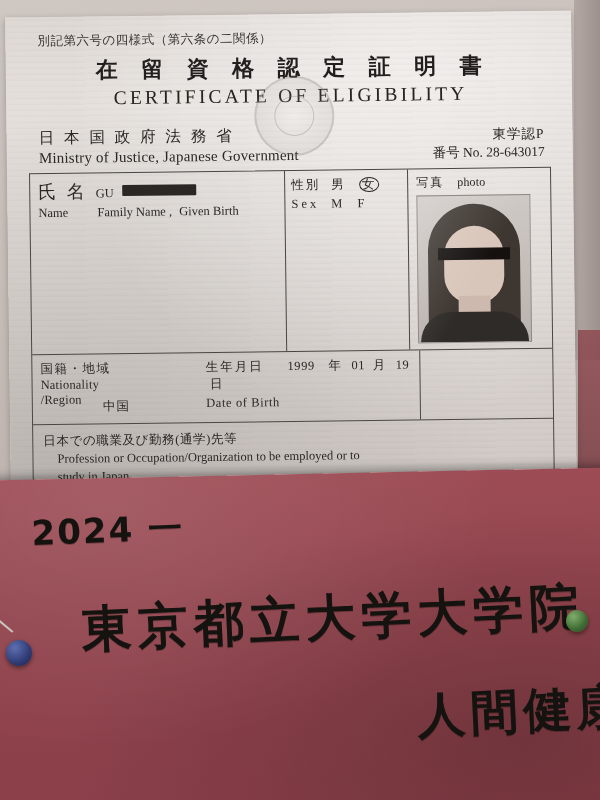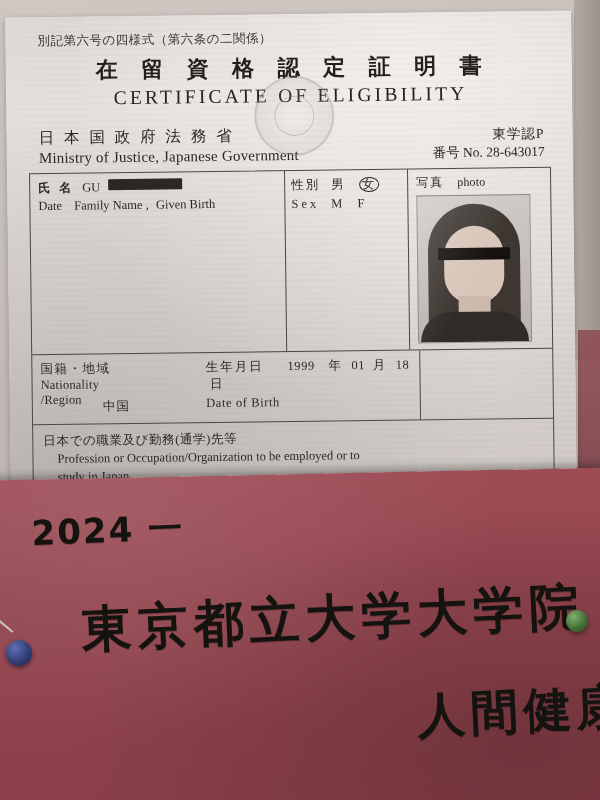--- a/index.html
+++ b/index.html
@@ -148,21 +148,21 @@
     padding: 5px 6px 6px 8px;
   }
   .lbl-jp { letter-spacing: 1.5px; }
   .lbl-en { letter-spacing: .2px; }
 
   .name-line {
     display: flex;
     align-items: baseline;
     gap: 6px;
   }
-  .name-jp-label { font-size: 12px; letter-spacing: 3px; font-weight: bold; }
+  .name-jp-label { font-size: 18px; letter-spacing: 3px; }
   .redacted {
     display: inline-block;
     height: 11px;
     width: 74px;
     background: #2b2724;
     border-radius: 1px;
     margin-left: 2px;
     transform: translateY(-1px);
   }
   .given { font-size: 12.5px; margin-left: 2px; }
@@ -340,22 +340,22 @@
     <div class="table">
 
       <div class="row">
         <div class="cell-left">
           <div class="name-line">
             <span class="name-jp-label">氏 名</span>
             <span class="given">GU</span>
             <span class="redacted"></span>
           </div>
           <div class="name-en-row">
-            <span>Date</span>
-            <span style="margin-left:9px">Family Name</span>
+            <span>Name</span>
+            <span style="margin-left:26px">Family Name</span>
             <span>,</span>
             <span style="margin-left:4px">Given Birth</span>
           </div>
         </div>
 
         <div class="cell-sex">
           <div class="sex-jp">
             <span>性別</span>
             <span style="margin-left:6px">男</span>
             <span class="sex-circle" style="margin-left:8px">女</span>
@@ -391,21 +391,21 @@
               <div class="lbl-en" style="font-size:12.5px">Nationality</div>
               <div class="lbl-en" style="font-size:12.5px">/Region</div>
             </div>
             <div class="nat-mid">
               <div class="dob-line">
                 <span class="dob-jp">生年月日</span>
                 <span style="margin-left:20px">1999</span>
                 <span style="margin-left:10px">年</span>
                 <span style="margin-left:6px">01</span>
                 <span style="margin-left:4px">月</span>
-                <span style="margin-left:6px">18</span>
+                <span style="margin-left:6px">19</span>
                 <span style="margin-left:4px">日</span>
               </div>
               <div class="dob-line" style="margin-top:3px">Date of Birth</div>
             </div>
           </div>
           <div class="nat-val">中国</div>
         </div>
         <div class="cell-photo" style="border-left:1px solid #4a4643"></div>
       </div>
 

